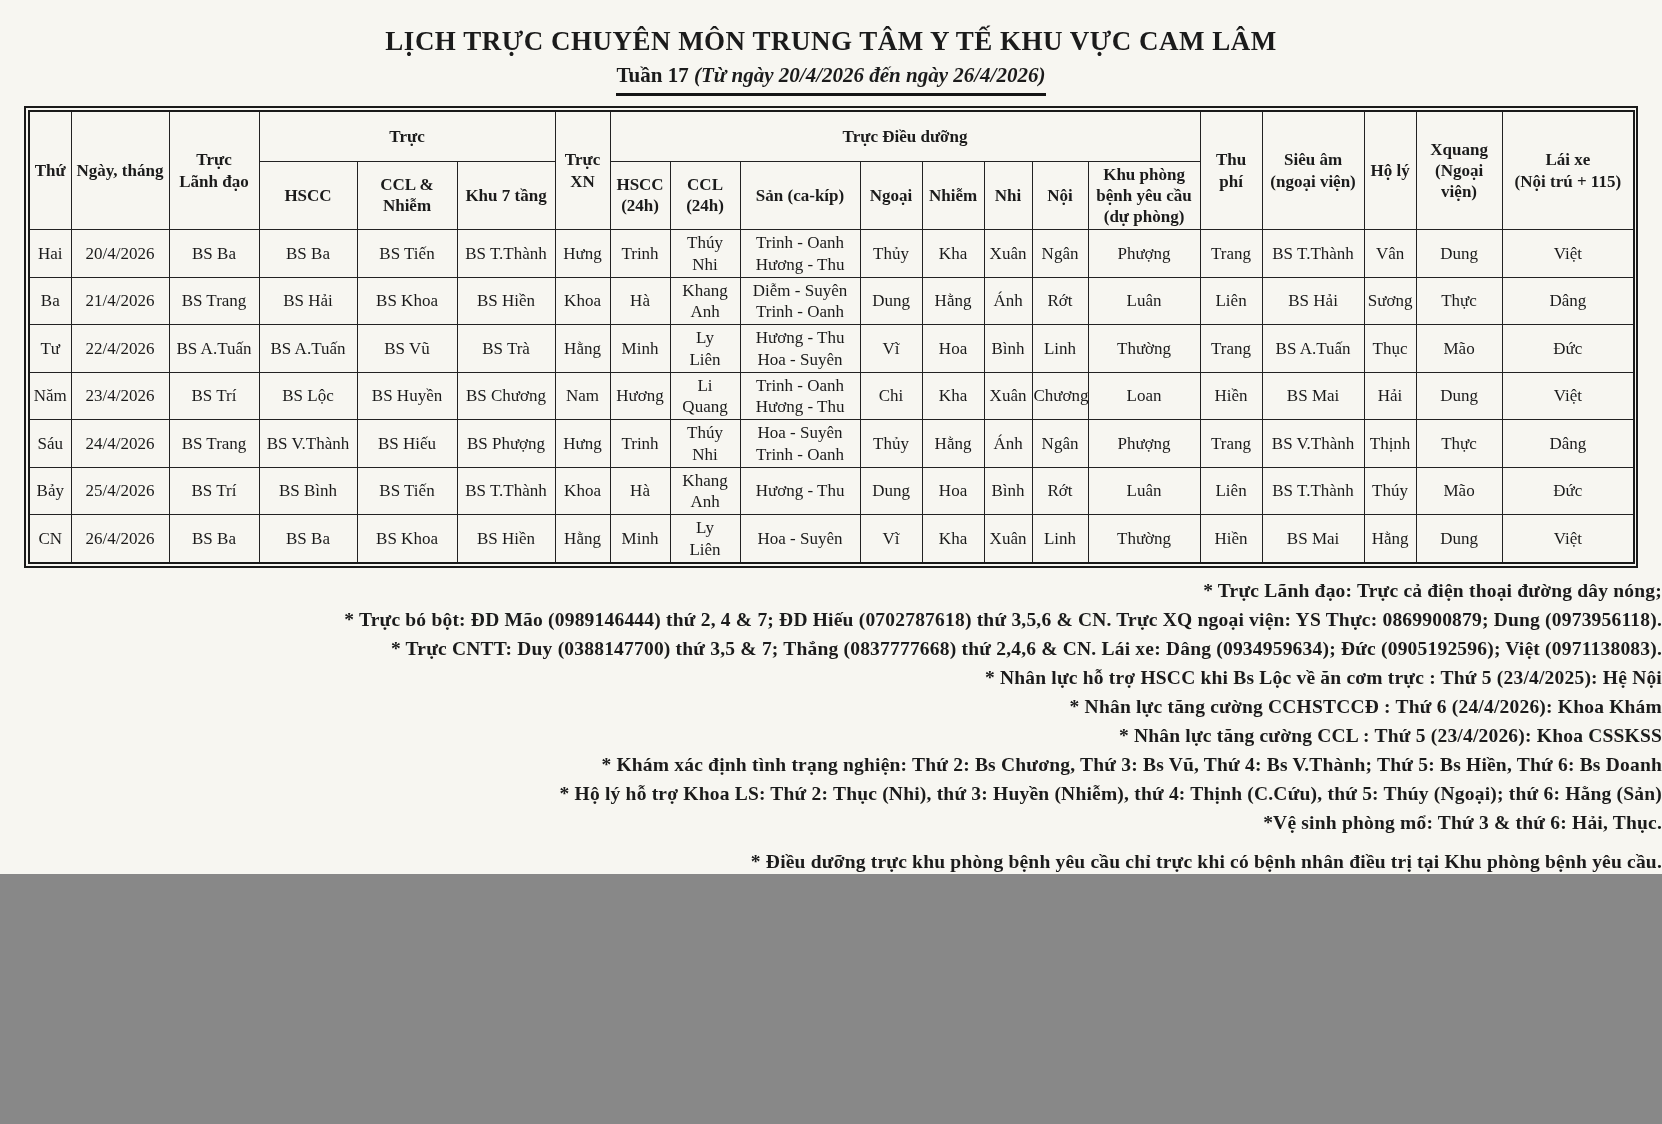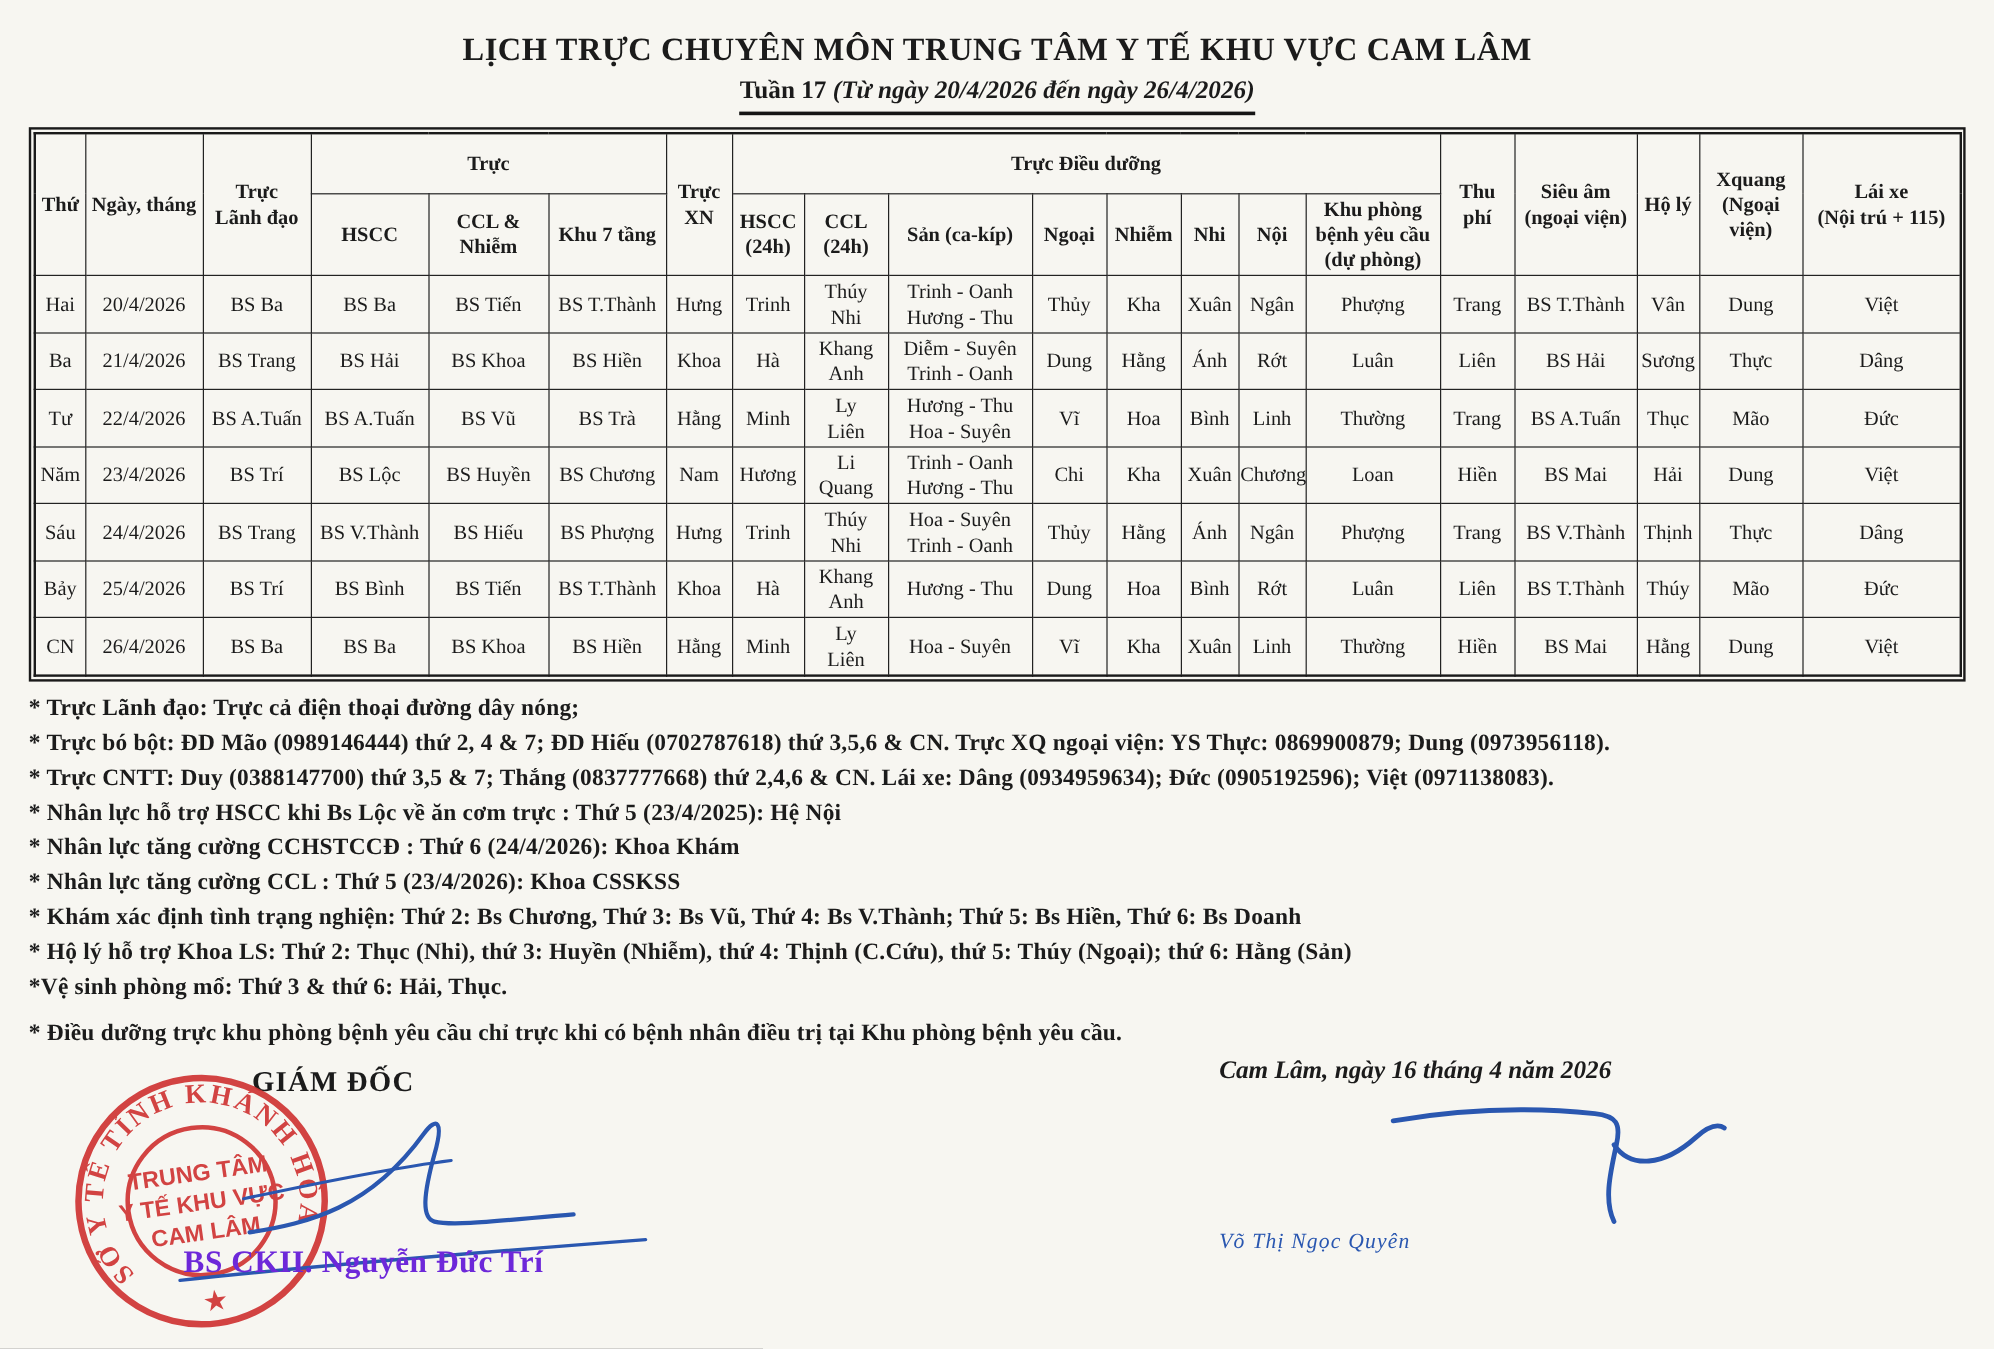--- a/index.html
+++ b/index.html
@@ -1,18 +1,18 @@
 <!DOCTYPE html>
 <html lang="vi"><head>
 <meta charset="utf-8">
 <style>
   * { margin:0; padding:0; box-sizing:border-box; }
   body { background:#888; }
   .page {
-    width:1662px; height:1124px; position:relative; overflow:hidden;
+    width:1662px; height:874px; position:relative; overflow:hidden;
     background:#f7f6f1;
     font-family:"Liberation Serif","DejaVu Serif",serif;
     color:#1b1b1b;
     margin:0 auto;
   }
   
   .title-wrap { text-align:center; padding-top:26px; }
   .doc-title { font-size:27px; font-weight:bold; letter-spacing:.5px; }
   .doc-subtitle { font-size:21px; margin-top:6px; }
   .doc-subtitle .wk { font-weight:bold; }
@@ -26,21 +26,21 @@
   }
   table.schedule th, table.schedule td {
     border:1px solid #222; text-align:center; vertical-align:middle;
     font-size:17px; padding:2px 1px; white-space:pre-line; line-height:1.25;
   }
   table.schedule th { font-weight:bold; }
   table.schedule thead tr:first-child th { height:50px; }
   table.schedule thead tr:last-child th { height:62px; }
   table.schedule tbody tr { height:47px; }
   
-  .notes { margin:12px 0 0 24px; }
+  .notes { margin:12px 0 0 24px;text-align:right; }
   .note { font-weight:bold; font-size:19.5px; margin-top:7px; letter-spacing:.2px; }
   .note:last-child { margin-top:17px; }
   
   .footer { position:relative; height:268px; margin-top:6px; }
   .sig-left { position:absolute; left:58px; top:0; width:540px; height:100%; }
   .gd-title { position:absolute; left:152px; top:10px; font-size:24px; font-weight:bold; letter-spacing:1px; }
   .stamp { position:absolute; left:2px; top:14px; transform:rotate(-8deg); opacity:.92; }
   .sig-left-svg { position:absolute; left:90px; top:28px; }
   .gd-name { position:absolute; left:95px; top:158px; font-size:26px; font-weight:bold; color:#6d28d9; letter-spacing:.5px; }
   .sig-right { position:absolute; right:66px; top:0; width:580px; }

